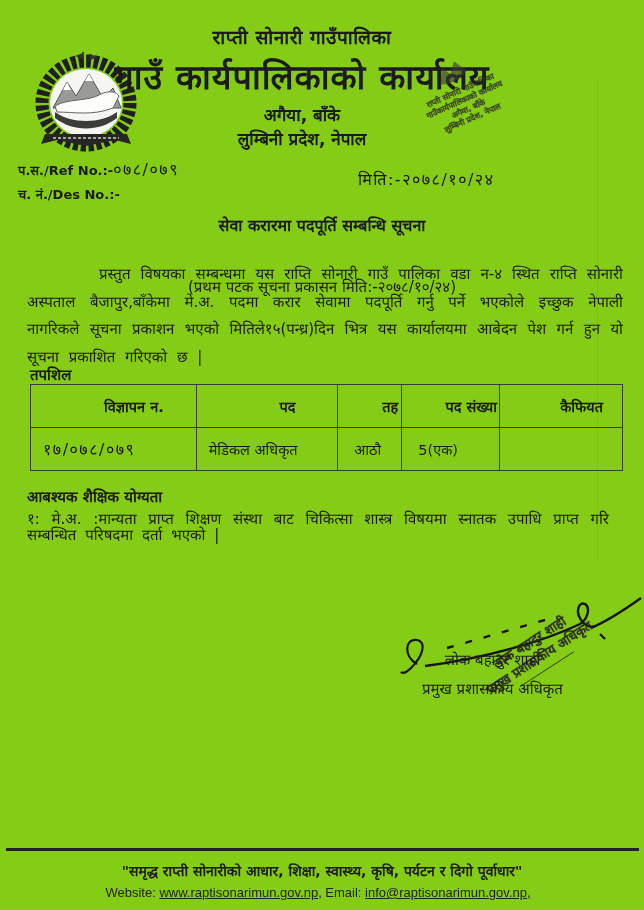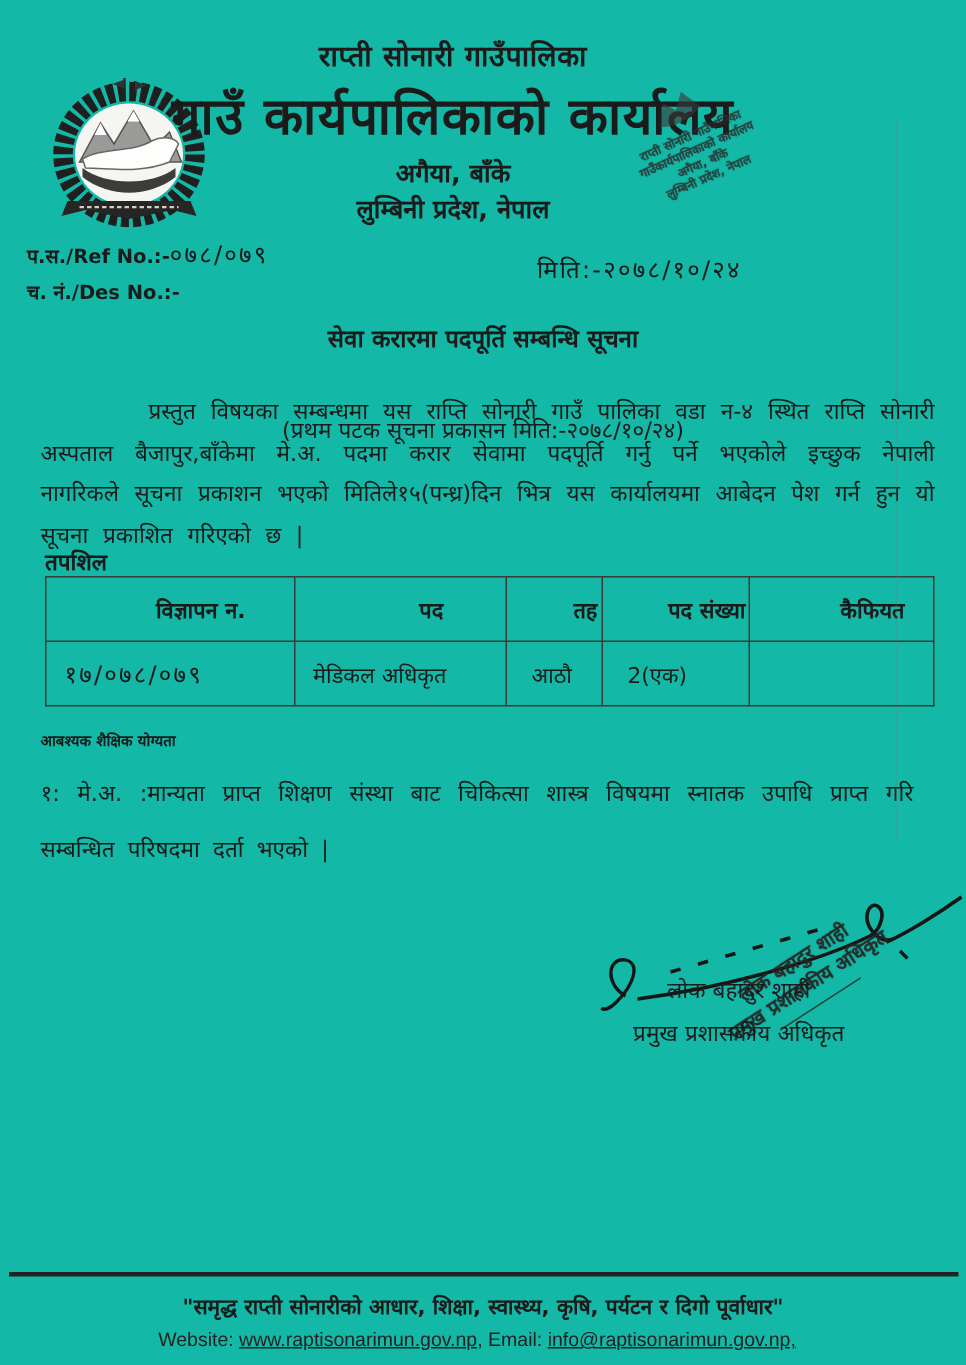--- a/index.html
+++ b/index.html
@@ -1,18 +1,18 @@
 <!DOCTYPE html>
 <html><head>
 <meta charset="utf-8">
 <style>
   html,body{margin:0;padding:0;background:#e9e9e6;}
   .page{
     position:relative;width:644px;height:910px;margin:0 auto;
-    background:#14b8a6;overflow:hidden;
+    background:#84cc16;overflow:hidden;
     font-family:"DejaVu Sans",sans-serif;color:#1b1b1b;
   }
   .abs{position:absolute;}
   
   .hdr-text{left:92px;top:24px;width:420px;text-align:center;}
   .hdr-line1{font-size:19px;font-weight:600;letter-spacing:.5px;}
   .hdr-line2{font-size:34px;font-weight:700;letter-spacing:1px;white-space:nowrap;margin-top:3px;}
   .hdr-line3{font-size:17px;font-weight:700;margin-top:4px;}
   .hdr-line4{font-size:17px;font-weight:700;margin-top:1px;}
   .emblem{left:33px;top:50px;width:106px;height:106px;}
@@ -35,22 +35,22 @@
   }
   
   .tapasil{left:30px;top:364px;font-size:15px;font-weight:700;}
   .ad-table{left:30px;top:384px;}
   table{border-collapse:collapse;width:593px;}
   th,td{border:1.5px solid #3b3b3b;font-size:14.5px;vertical-align:middle;padding-left:42px;}
   th{height:40px;font-weight:600;text-align:center;}
   td{height:40px;text-align:left;padding-left:12px;}
   td.c3{padding-left:16px;}
   
-  .qual-head{left:27px;top:486px;font-size:10px;font-weight:700;}
-  .qual-item{left:27px;top:511px;width:582px;font-size:15px;line-height:37px;word-spacing:4px;text-align:justify;}
+  .qual-head{left:27px;top:486px;font-size:15px;font-weight:700;}
+  .qual-item{left:27px;top:511px;width:582px;font-size:15px;line-height:16px;word-spacing:4px;text-align:justify;}
   
   .sig-svg{left:395px;top:586px;width:250px;height:125px;}
   .sig-stamp{
     left:430px;top:632px;width:212px;text-align:center;
     transform:rotate(-33deg);color:rgba(35,35,35,.85);font-weight:700;
   }
   .sig-stamp .st-line{font-size:13px;line-height:18px;white-space:nowrap;text-shadow:0 0 1px rgba(50,50,50,.5);}
   .sig-stamp .st-underline{width:64px;border-top:1.6px solid rgba(35,35,35,.8);margin:4px auto 0;}
   .sig-printed{left:405px;top:649px;width:175px;text-align:center;}
   .sig-name{font-size:15px;}
@@ -127,21 +127,21 @@
         <th>विज्ञापन न.</th>
         <th>पद</th>
         <th>तह</th>
         <th>पद संख्या</th>
         <th>कैफियत</th>
       </tr>
       <tr>
         <td class="hand">१७/०७८/०७९</td>
         <td>मेडिकल अधिकृत</td>
         <td class="c3">आठौ</td>
-        <td class="c3">2(एक)</td>
+        <td class="c3">5(एक)</td>
         <td></td>
       </tr>
     </tbody>
       </table>
   </div>
 
   <div class="abs qual-head">आबश्यक शैक्षिक योग्यता</div>
   <div class="abs qual-item">१: मे.अ. :मान्यता प्राप्त शिक्षण संस्था बाट चिकित्सा शास्त्र विषयमा स्नातक उपाधि प्राप्त गरि सम्बन्धित परिषदमा दर्ता भएको |</div>
 
   <div class="abs sig-svg">

